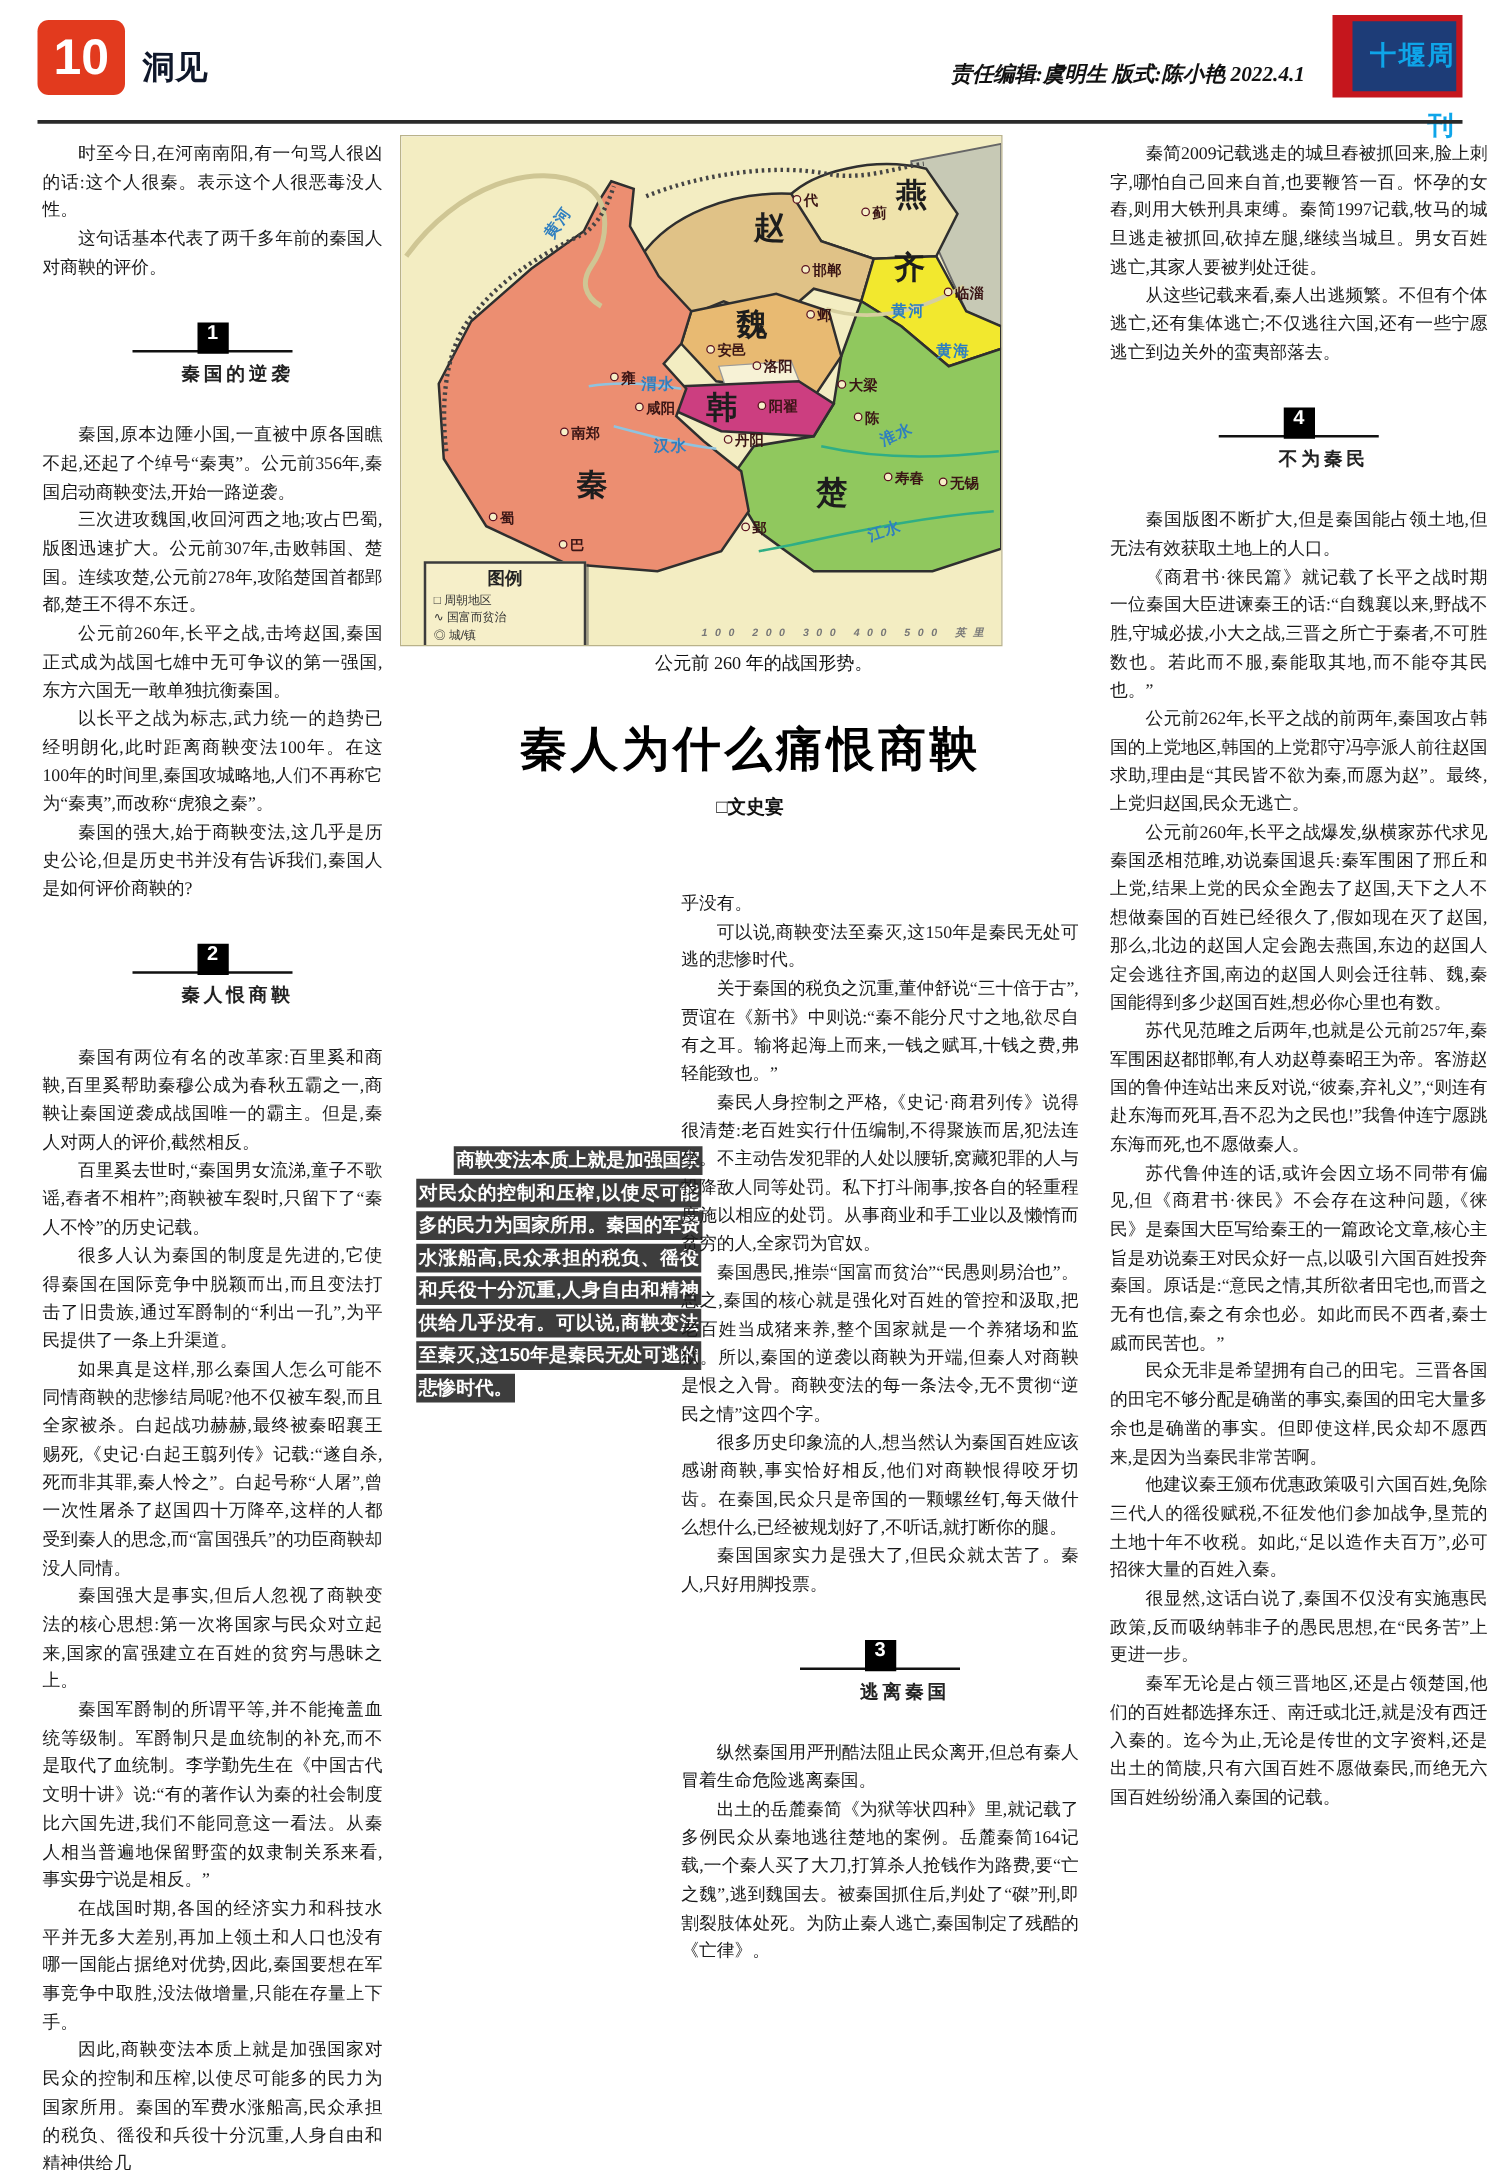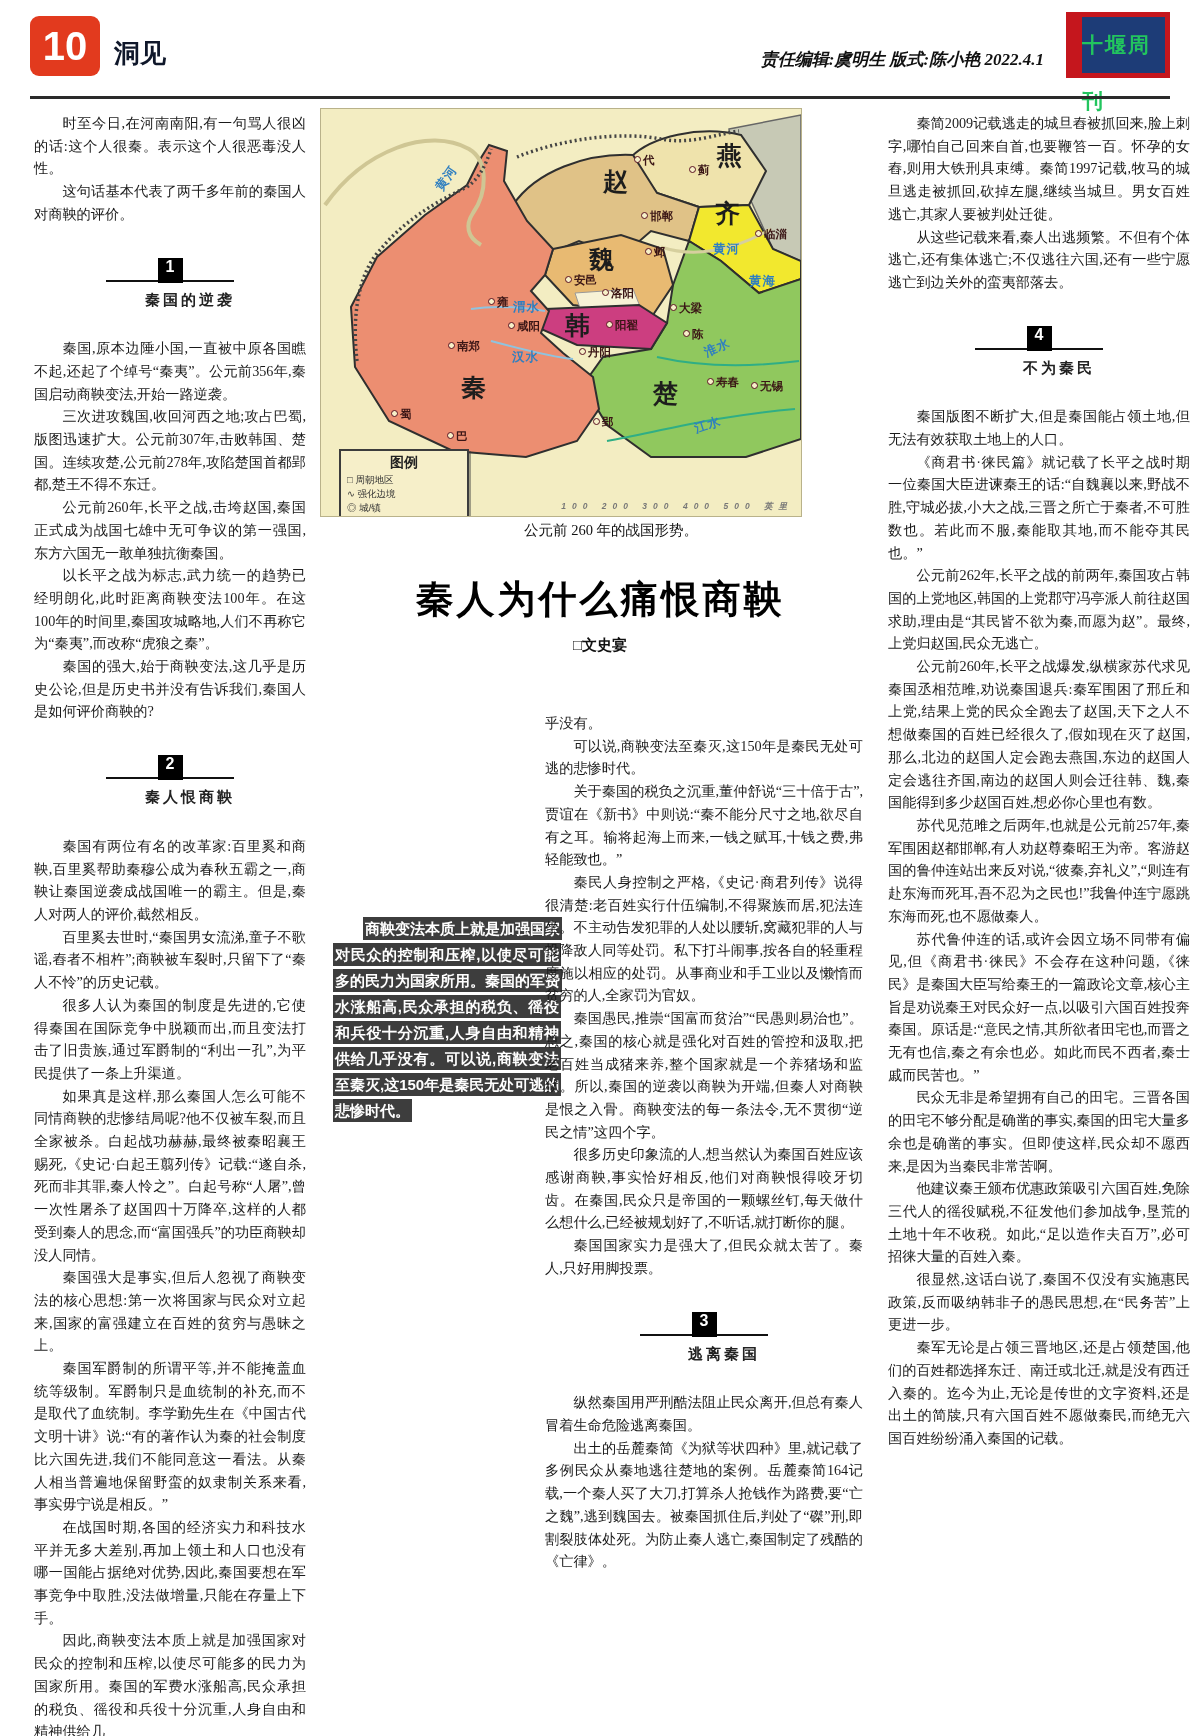--- a/index.html
+++ b/index.html
@@ -6,21 +6,21 @@
   #page{position:relative;width:1200px;height:1736px;background:#fff;overflow:hidden;
         font-family:"Liberation Serif",serif;color:#1a1a1a;}
   
   #hdr{position:absolute;left:30px;top:12px;right:30px;height:68px;}
   .pagebox{position:absolute;left:0;top:4px;width:70px;height:60px;background:#e23a1e;border-radius:9px;
            color:#fff;font:700 40px "Liberation Sans",sans-serif;text-align:center;line-height:60px;}
   .secname{position:absolute;left:84px;top:24px;font:700 26px "Liberation Sans",sans-serif;color:#0f172a;}
   .editors{position:absolute;right:126px;top:36px;font:700 italic 17px "Liberation Serif",serif;color:#111;}
   .logo{position:absolute;right:0;top:0;width:104px;height:66px;background:#c5161d;}
   .logo .inner{position:absolute;left:16px;top:5px;right:5px;bottom:5px;background:#1d3c77;
-               color:#22c55e;font:700 21px "Liberation Sans",sans-serif;text-align:left;line-height:56px;letter-spacing:2px;}
+               color:#0ea5e9;font:700 21px "Liberation Sans",sans-serif;text-align:right;line-height:56px;letter-spacing:2px;}
   #hrule{position:absolute;left:30px;right:30px;top:96px;border-top:3px solid #2a2a2a;}
   
   .col{position:absolute;text-align:justify;font-size:14.2px;line-height:22.7px;}
   .col p{margin:0;text-indent:2em;}
   .col p.cont{text-indent:0;}
   #leftcol{left:34px;top:112px;width:272px;}
   #midcol{left:545px;top:712px;width:318px;}
   #rightcol{left:888px;top:112px;width:302px;}
   
   .sech{text-align:center;margin:30px auto 26px;}
@@ -135,29 +135,29 @@
         <span class="m-city" style="left: 386px; top: 266px; text-align: center;">寿春</span>
         <span class="m-city" style="left: 430px; top: 270px;">无锡</span>
         <span class="m-city" style="left: 70px; top: 298px;">蜀</span>
         <span class="m-city" style="left: 126px; top: 320px;">巴</span>
       </div>
     <div>
         <span class="m-river" style="left: 118px; top: 72px; transform: rotate(-55deg);">黄河</span>
         <span class="m-river" style="left: 392px; top: 132px;">黄河</span>
         <span class="m-river" style="left: 428px; top: 164px;">黄海</span>
         <span class="m-river" style="left: 192px; top: 190px;">渭水</span>
-        <span class="m-river" style="left: 191px; top: 240px;">汉水</span>
+        <span class="m-river" style="left: 202px; top: 240px;">汉水</span>
         <span class="m-river" style="left: 384px; top: 236px; transform: rotate(-24deg);">淮水</span>
         <span class="m-river" style="left: 374px; top: 312px; transform: rotate(-18deg);">江水</span>
       </div>
     <div id="legend">
       <div class="lt">图例</div>
       <div>
           <p>□ 周朝地区</p>
-          <p>∿ 强化边境</p>
+          <p>∿ 国富而贫治</p>
           <p>◎ 城/镇</p>
         </div>
     </div>
     <div id="mscale">100 200 300 400 500 英里</div>
   </div>
   <div id="caption">公元前 260 年的战国形势。</div>
 
   <div id="title">秦人为什么痛恨商鞅</div>
   <div id="author">□文史宴</div>
 

